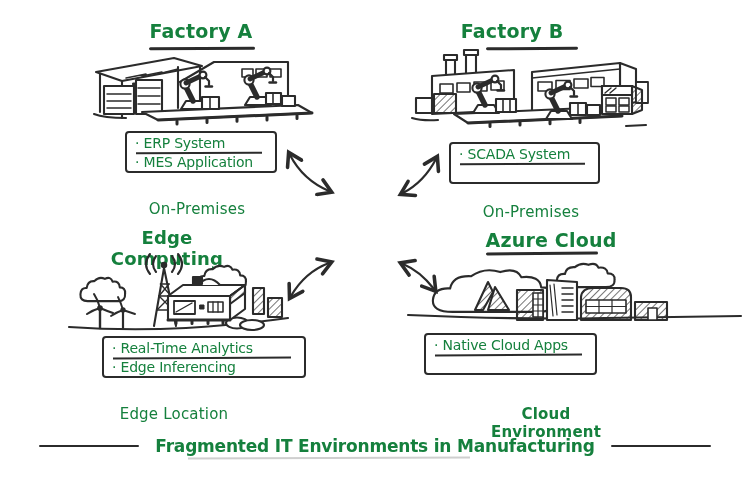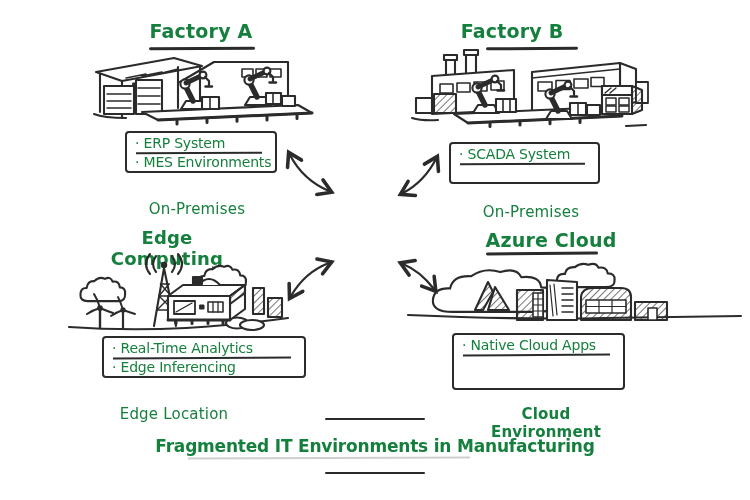--- a/index.html
+++ b/index.html
@@ -13,21 +13,21 @@
   .t-underline{height:3px;background:#2b2b2b;border-radius:2px;transform:rotate(-0.4deg);}
   .info-box{
     box-sizing:border-box;border:2.2px solid #2b2b2b;background:#fff;
     padding:1px 4px 0 8px;border-radius:4px;
   }
   .box-item{font-size:14px;line-height:18px;white-space:nowrap;letter-spacing:-0.2px;}
   .box-divider{height:2px;background:#2b2b2b;width:calc(100% - 10px);margin:0 0 -1px 1px;transform:rotate(-0.3deg);}
   .q-caption{font-size:15px;text-align:center;letter-spacing:.2px;margin-top:20px;}
   .footer{
     position:absolute;top:431px;left:0;width:750px;height:30px;
-    display:flex;align-items:center;justify-content:center;gap:16px;flex-direction:column;
+    display:flex;align-items:center;justify-content:center;gap:16px;
   }
   .footer-line{width:100px;height:0;border-top:2.6px solid #2b2b2b;border-radius:2px;}
   .footer-title{font-weight:bold;font-size:17px;letter-spacing:-0.2px;white-space:nowrap;}
   .footer-underline{position:absolute;left:188px;top:457px;width:282px;height:2px;background:#cfcfcf;transform:rotate(-0.25deg);}
   svg{display:block;}
 </style>
 </head>
 <body>
 
 <div id="canvas">
@@ -78,21 +78,21 @@
       <line x1="181" y1="43" x2="181" y2="54" stroke-width="1.6"></line>
       <rect x="190" y="46" width="13" height="10" fill="#fff"></rect>
 
       <path d="M2,64 Q12,68 34,68"></path>
     </g>
   </svg>
 
   <div class="abs info-box" style="left:125px;top:131px;width:152px;height:42px;">
     <div class="box-item">· ERP System</div>
     <div class="box-divider"></div>
-    <div class="box-item">· MES Environments</div>
+    <div class="box-item">· MES Application</div>
   </div>
   <div class="abs q-caption" style="left:117px;top:180px;width:160px;">On-Premises</div>
 
   <div class="abs q-title" style="left:432px;top:20px;width:160px;">Factory B</div>
   <div class="abs t-underline" style="left:486px;top:47px;width:92px;"></div>
 
   <svg class="abs" style="left:410px;top:46px;" width="242" height="88" viewBox="0 0 242 88">
     <defs>
       <pattern id="hb" width="5" height="5" patternUnits="userSpaceOnUse" patternTransform="rotate(45)">
         <line x1="0" y1="0" x2="0" y2="5" stroke="#2b2b2b" stroke-width="1.3"></line>
@@ -247,21 +247,21 @@
       <path d="M145,35 L148,66 M149,34 L152,65" stroke-width="1.2"></path>
       <path d="M157,38 L168,38 M157,44 L168,44 M157,50 L168,50 M157,56 L168,56 M157,62 L168,62" stroke-width="1.5"></path>
       <path d="M176,70 L176,47 Q177,38 188,38 L216,38 Q226,38 226,47 L226,70 Z" fill="url(#hz)"></path>
       <rect x="181" y="50" width="40" height="13" fill="#fff" stroke-width="1.6"></rect>
       <path d="M194,50 L194,63 M207,50 L207,63 M181,56.5 L221,56.5" stroke-width="1.2"></path>
       <rect x="230" y="52" width="32" height="18" fill="url(#hz)"></rect>
       <rect x="243" y="58" width="9" height="12" fill="#fff" stroke-width="1.6"></rect>
     </g>
   </svg>
 
-  <div class="abs info-box" style="left:452px;top:333px;width:173px;height:57px;">
+  <div class="abs info-box" style="left:424px;top:333px;width:173px;height:42px;">
     <div class="box-item">· Native Cloud Apps</div>
     <div class="box-divider"></div>
   </div>
   <div class="abs q-caption" style="left:466px;top:385px;width:160px;font-weight:bold;">Cloud Environment</div>
 
   <svg class="abs" style="left:0;top:0;pointer-events:none;" width="750" height="500" viewBox="0 0 750 500">
     <defs>
       <marker id="ah" viewBox="0 0 10 10" refX="6.5" refY="5" markerWidth="9" markerHeight="9" orient="auto-start-reverse">
         <path d="M1.5,1 L8,5 L1.5,9" fill="none" stroke="#2b2b2b" stroke-width="1.8" stroke-linecap="round"></path>
       </marker>

